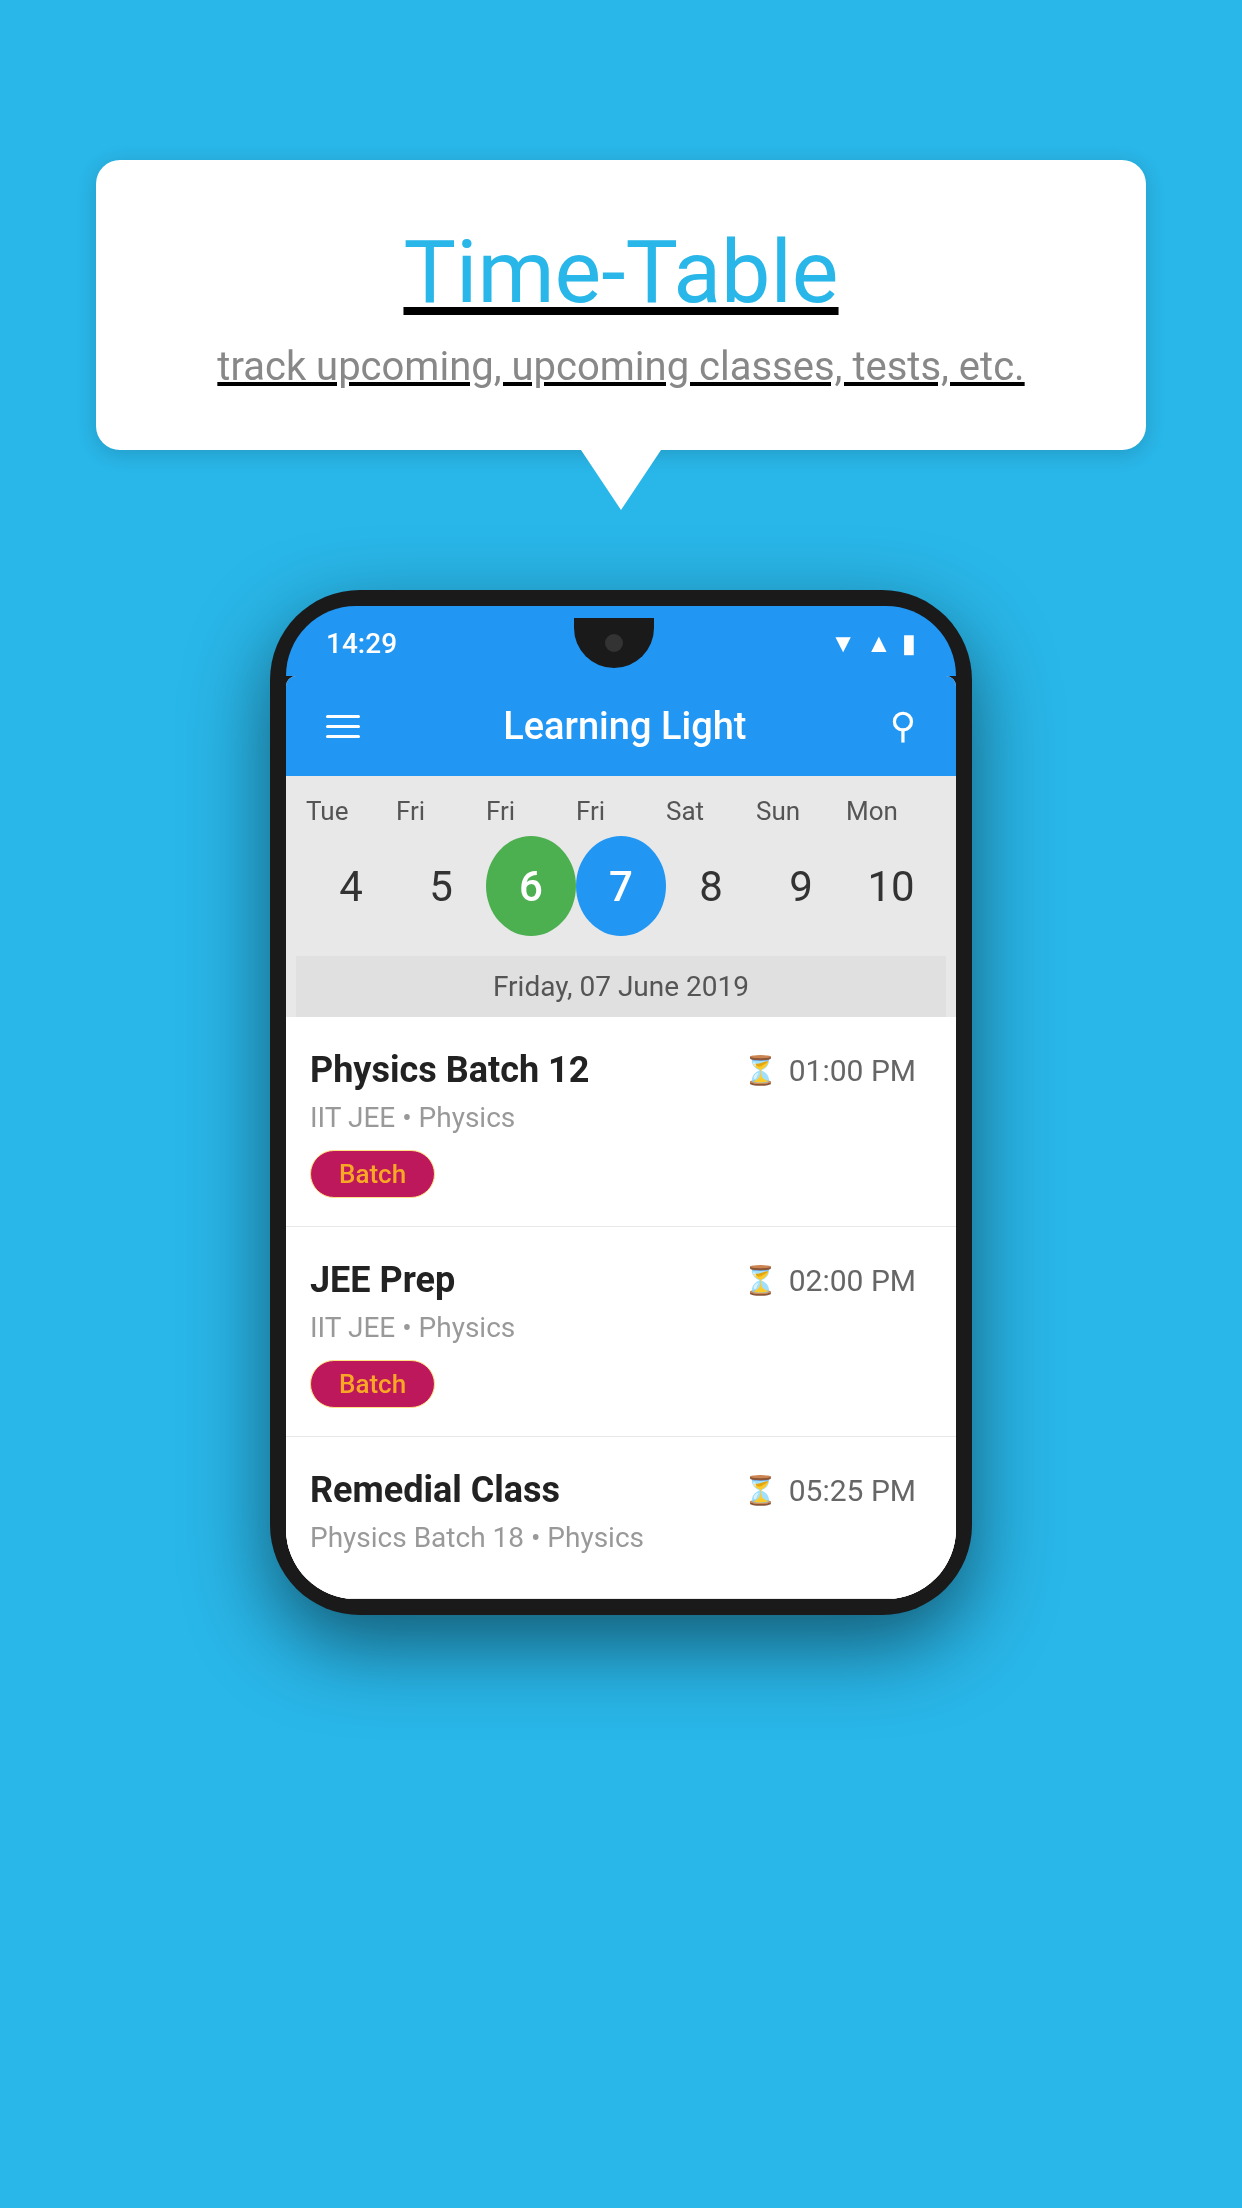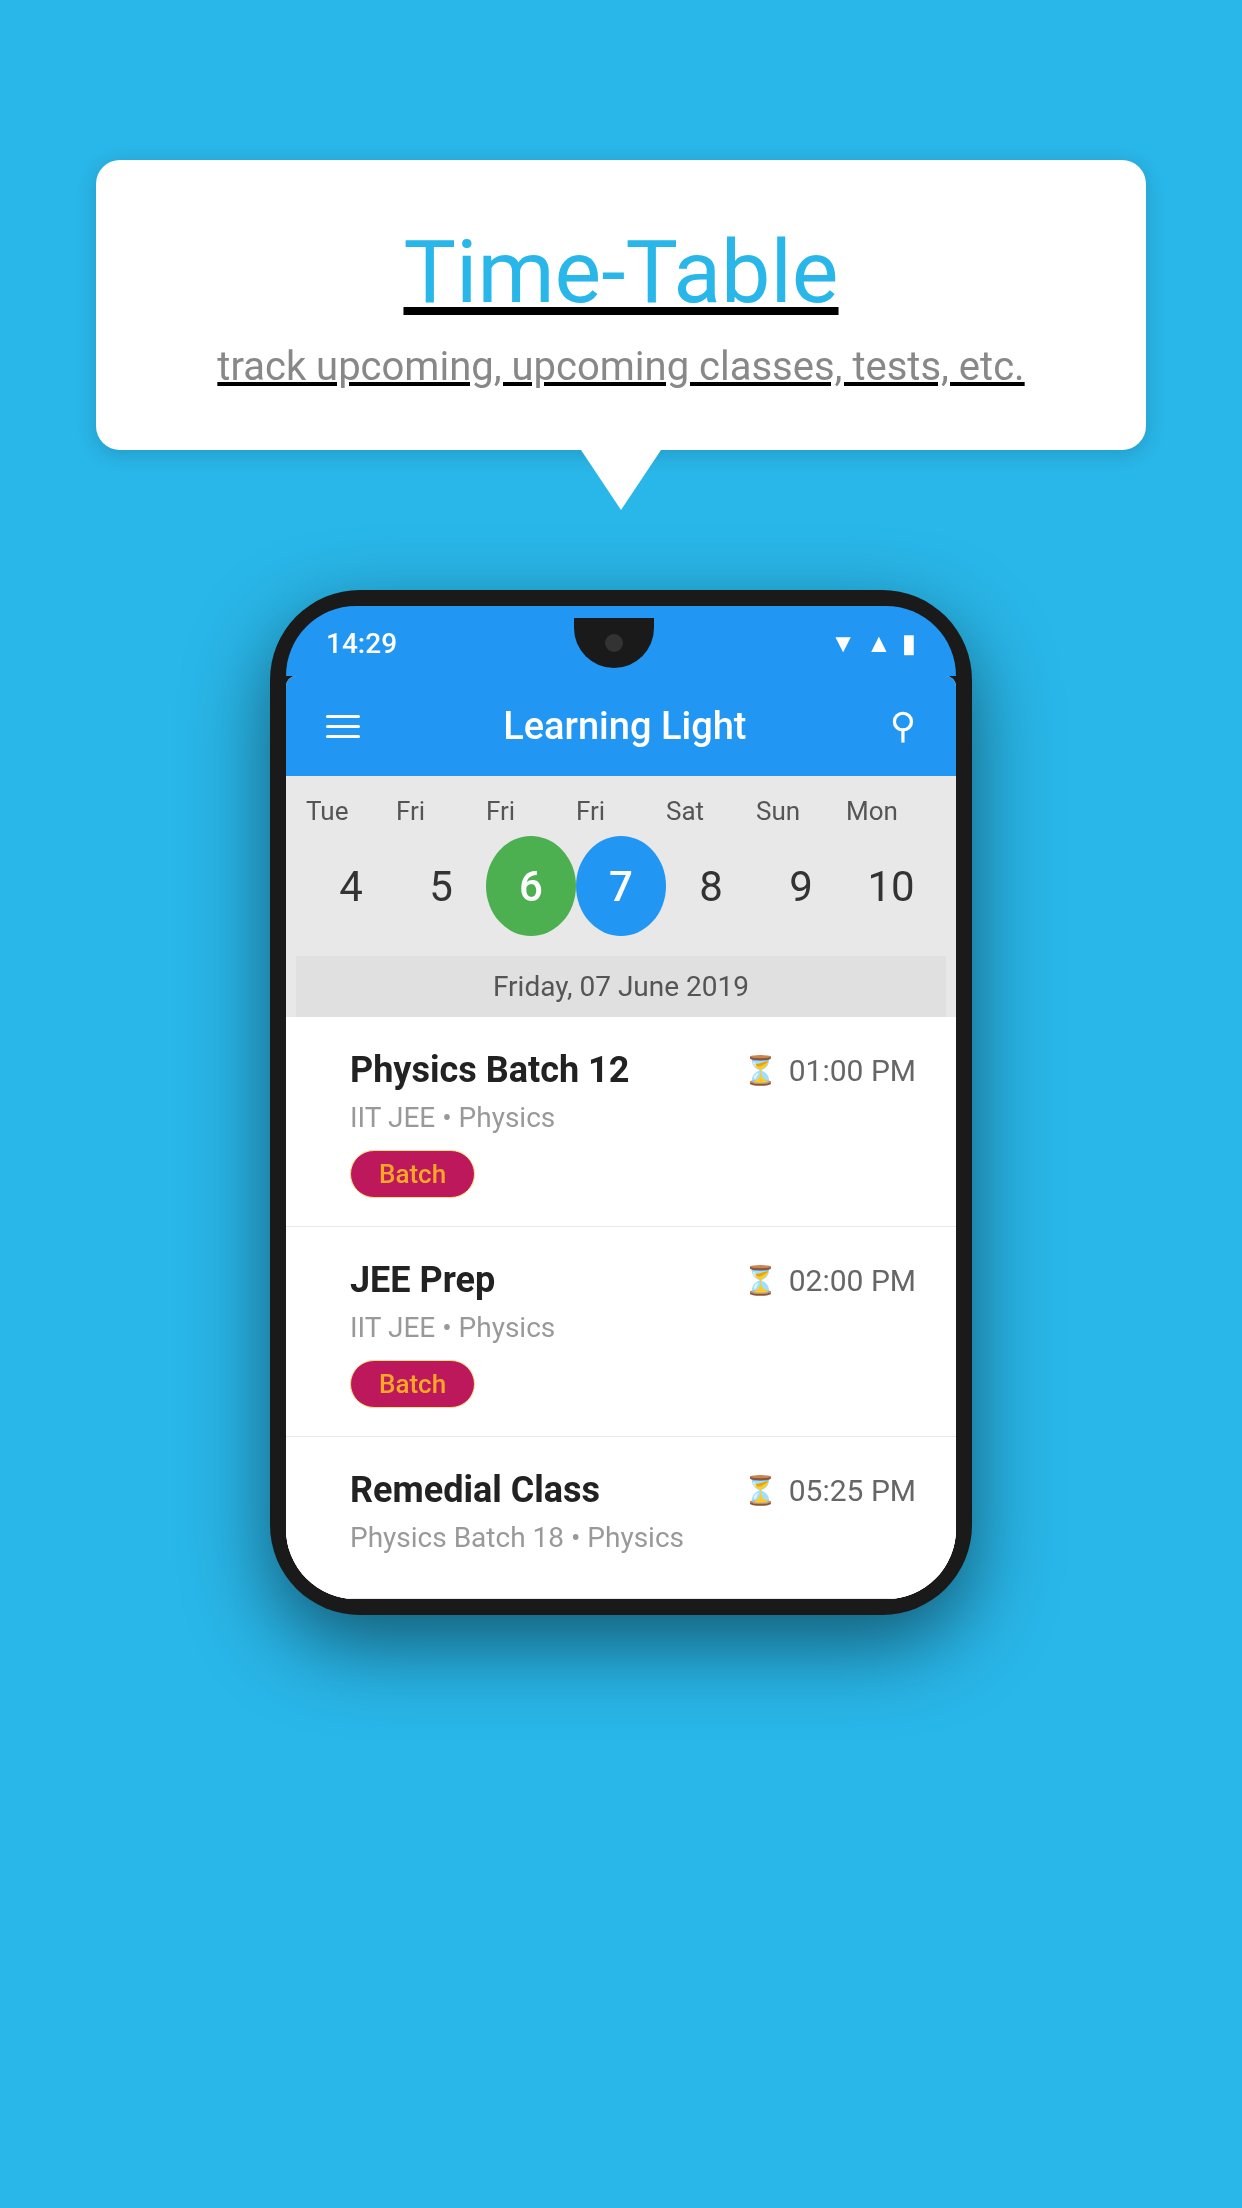--- a/index.html
+++ b/index.html
@@ -220,21 +220,21 @@
       background: #e0e0e0;
     }
 
     
     .schedule-list {
       background: white;
     }
 
     .schedule-item {
       background: white;
-      padding: 32px 40px 28px 64px;
+      padding: 32px 40px 28px 24px;
       border-bottom: 1px solid #e8e8e8;
     }
 
     .schedule-item-row1 {
       display: flex;
       justify-content: space-between;
       align-items: center;
       margin-bottom: 10px;
     }
 

